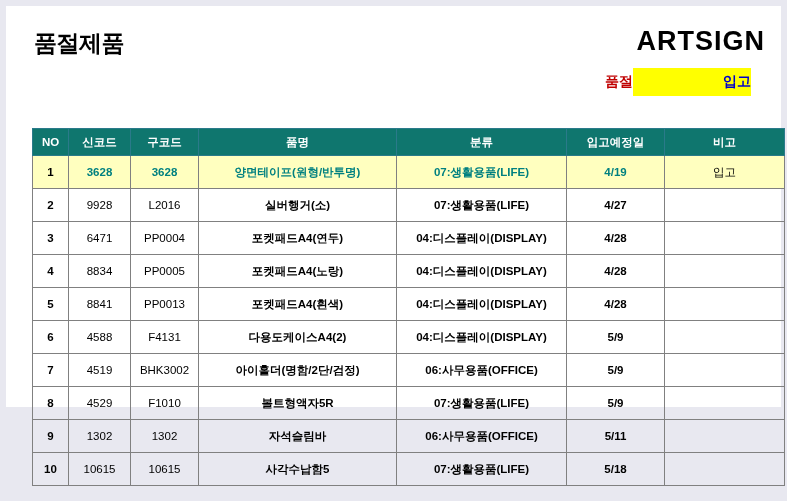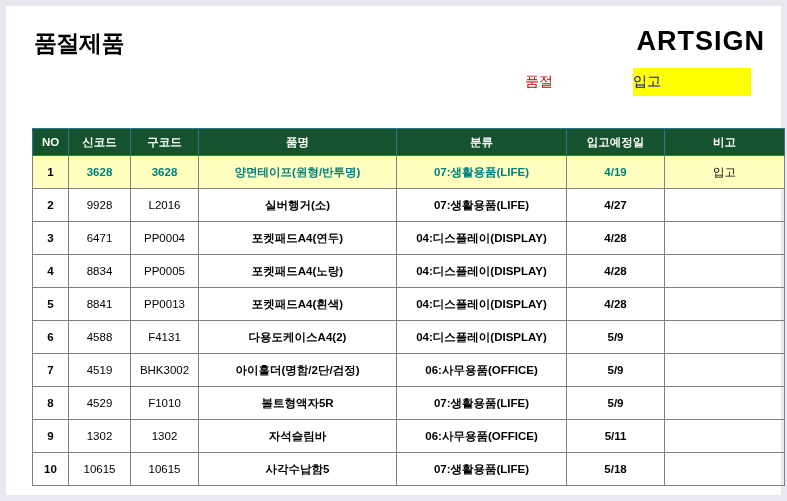--- a/index.html
+++ b/index.html
@@ -11,21 +11,21 @@
     height: 501px;
     background: #e8e8f0;
     font-family: "Liberation Sans", sans-serif;
     overflow: hidden;
   }
   .page {
     position: absolute;
     left: 6px;
     top: 6px;
     width: 775px;
-    height: 489px;
+    height: 401px;
     background: #ffffff;
     box-sizing: border-box;
   }
   .header {
     position: relative;
     height: 115px;
   }
   .title {
     position: absolute;
     left: 28px;
@@ -47,22 +47,22 @@
   .tabs {
     position: absolute;
     right: 30px;
     top: 62px;
     display: flex;
     align-items: center;
     gap: 0px;
   }
   .tab {
     font-size: 14px;
-    font-weight: normal;
-    text-align: left;
+    font-weight: bold;
+    text-align: right;
     padding: 5px 0;
     box-sizing: border-box;
   }
   .tab-poomjeol {
     color: #c00000;
     width: 108px;
   }
   .tab-ipgo {
     color: #0000cc;
     width: 118px;
@@ -92,21 +92,21 @@
     border: 1px solid #808080;
     font-size: 11.5px;
     text-align: center;
     height: 32px;
     padding: 0;
     color: #000000;
     overflow: hidden;
     white-space: nowrap;
   }
   table.grid th {
-    background: #14532d;
+    background: #0f766e;
     color: #ffffff;
     font-weight: bold;
     height: 26px;
     font-size: 11.5px;
     border: 1px solid #2a7a8a;
   }
   td.no { font-weight: bold; }
   td.code { font-weight: normal; }
   tr.highlight td {
     background: #ffffbf;

